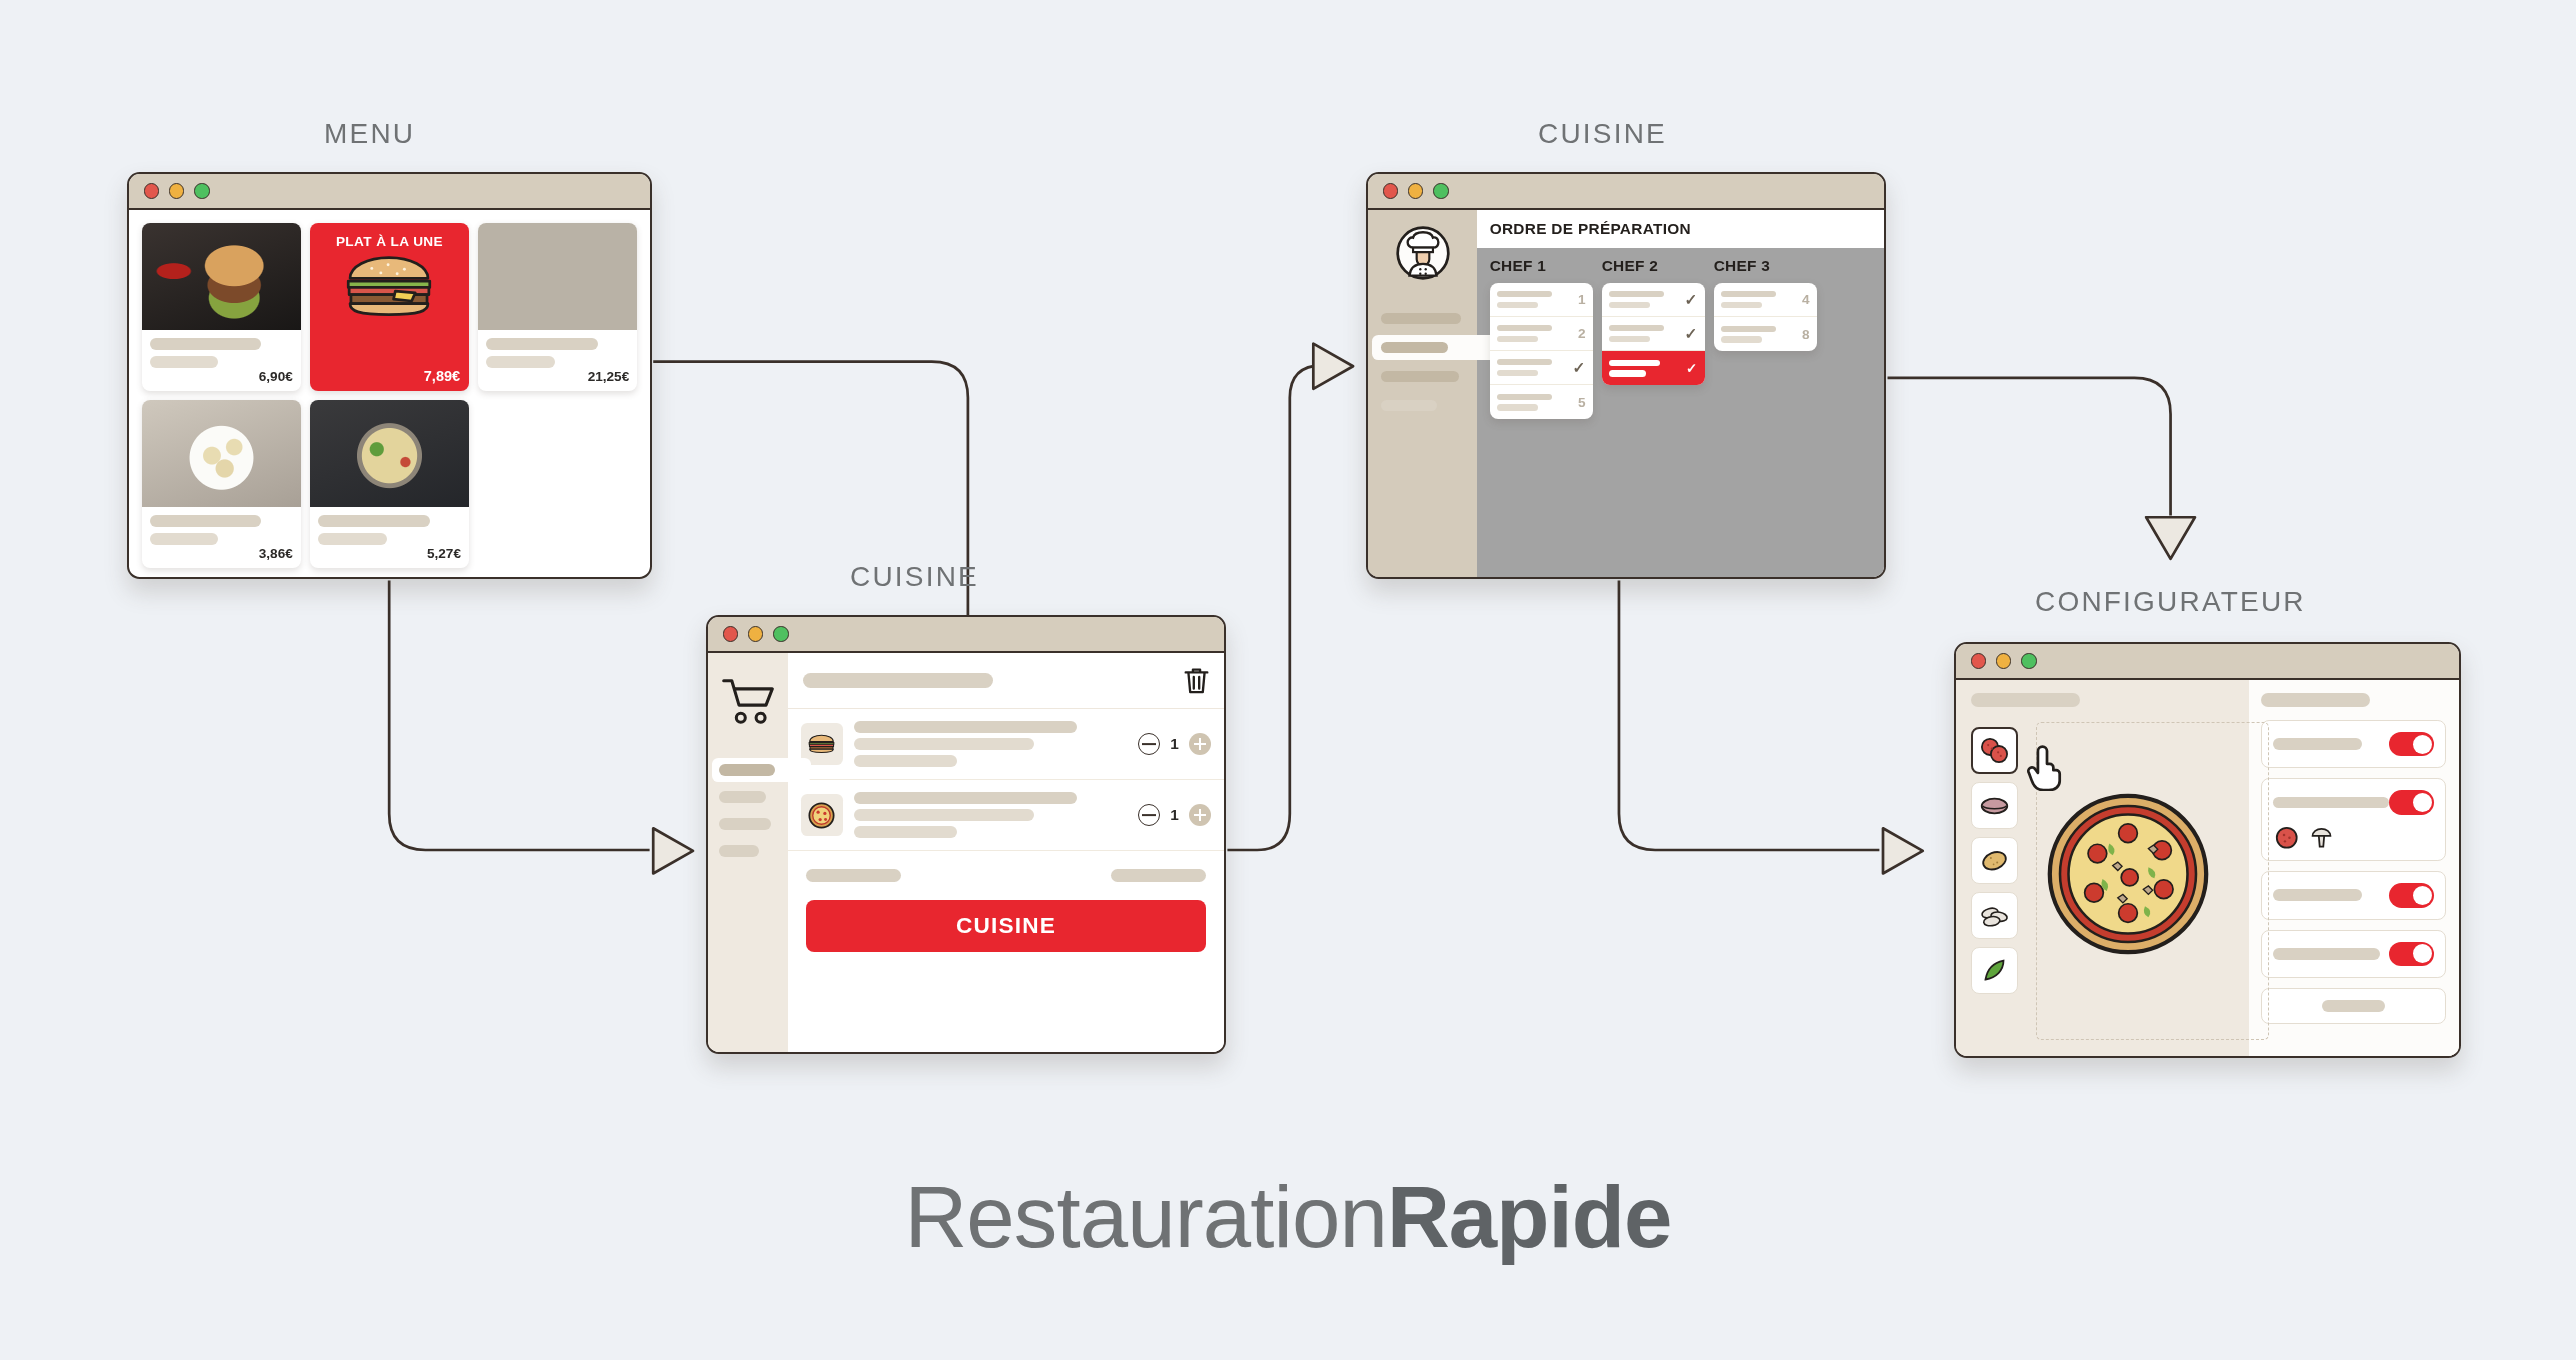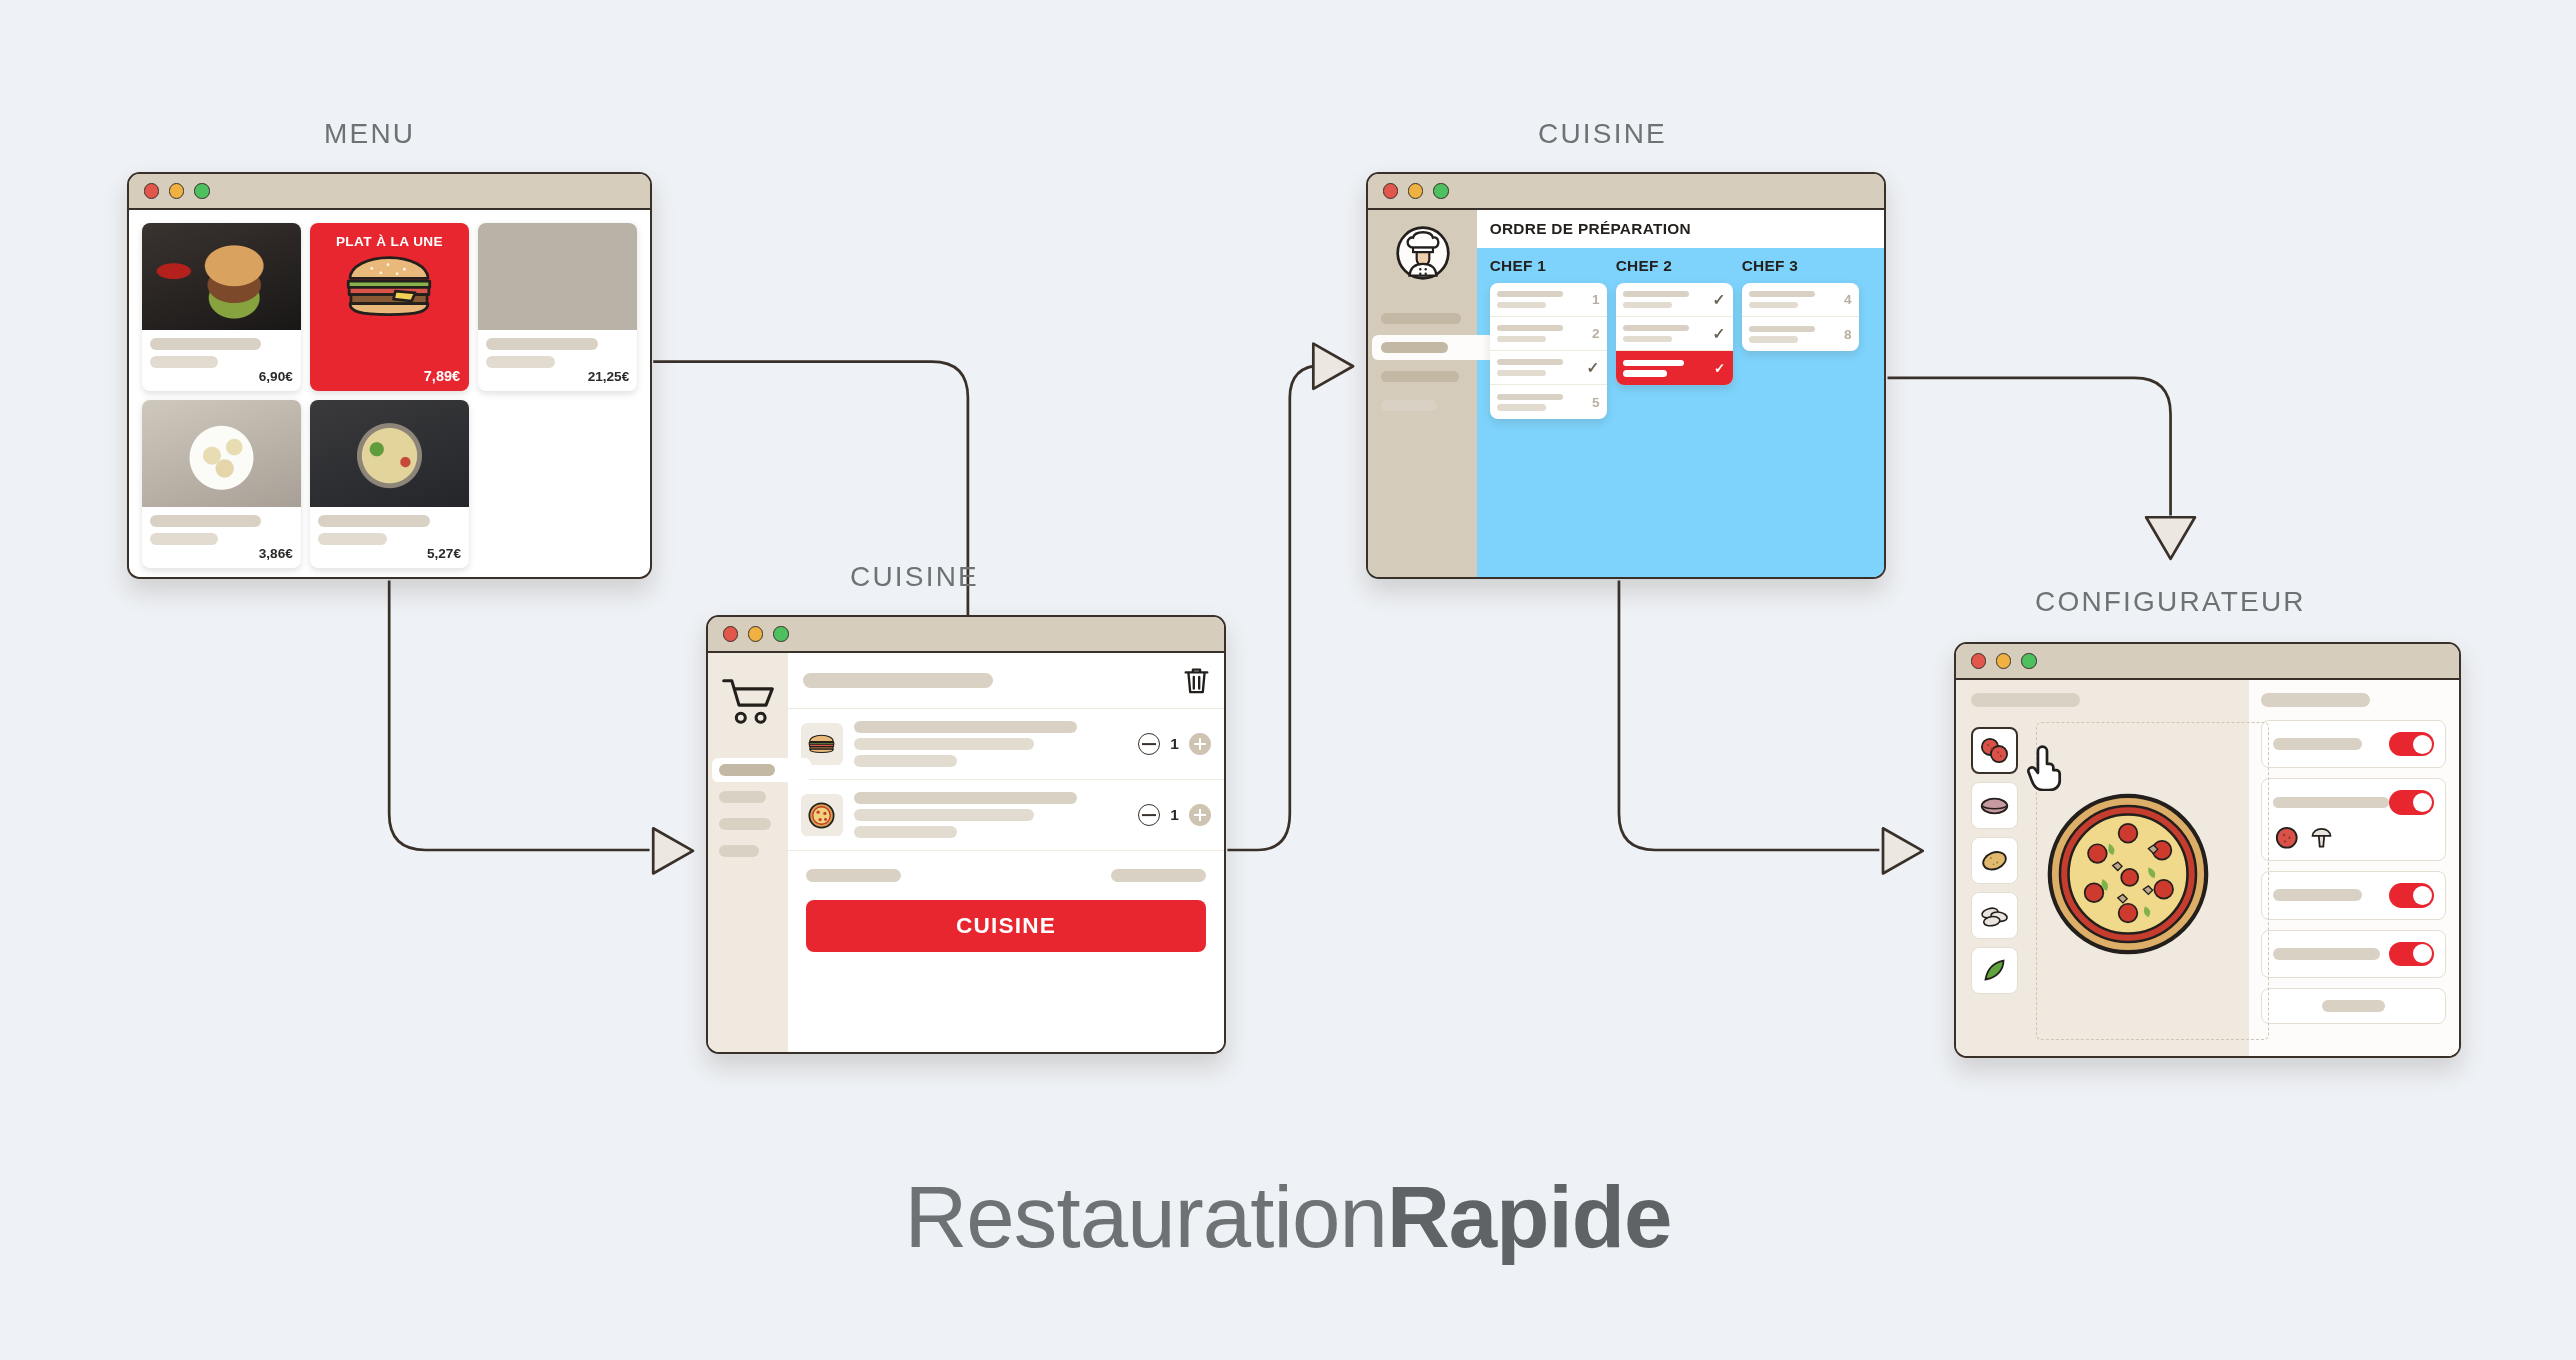--- a/index.html
+++ b/index.html
@@ -136,33 +136,33 @@
   .circ-plus::after{ top:5.4px; bottom:5.4px; left:10px; width:2.7px; }
   .cmd-total{ height:49px; display:flex; align-items:center; justify-content:space-between; padding:0 18px; }
   .cmd-cta{ padding:0 18px 16.3px; }
   .btn-valider{
     width:100%; height:52px; background:#e8262f; border:none; border-radius:8.1px;
     color:#fff; font-size:22.6px; font-weight:700; letter-spacing:1.2px; cursor:pointer;
   }
 
   
   #win-cuisine{ left:1366px; top:172px; width:520px; height:407px; }
-  .cui-body{ display:flex; height:calc(100% - 36px); background:#7dd3fc; }
+  .cui-body{ display:flex; height:calc(100% - 36px); background:#a3a3a3; }
   .cui-side{ width:109px; background:#d4cbbb; padding-top:14.5px; position:relative; }
   .avatarwrap{ display:flex; justify-content:center; margin-bottom:23.5px; }
   .cui-side .row{ height:29px; display:flex; align-items:center; padding-left:12.7px; position:relative; }
   .cui-side .row.active::before{
     content:""; position:absolute; left:3.6px; top:1.8px; width:127px; height:25px; background:#fdfcfa; border-radius:6.3px;
   }
   .cui-side .bar{ position:relative; z-index:1; }
   .cui-main{ flex:1; position:relative; }
   .cui-hdr{ height:38px; background:#fff; display:flex; align-items:center; padding:0 12.7px; }
   .cui-hdr span{ font-size:15.4px; font-weight:800; color:#231f1c; letter-spacing:0.3px; }
   .cui-cols{ display:flex; gap:9px; padding:9px 0 0 12.7px; }
-  .col{ width:117px; }
+  .col{ width:103px; }
   .colhdr{ font-size:15.4px; font-weight:800; color:#231f1c; margin-bottom:8.1px; letter-spacing:0.3px; }
   .stack{ background:#fff; border-radius:8.1px; box-shadow:0 3.6px 8.1px rgba(80,70,60,.16); overflow:hidden; }
   .tkt{ height:34px; padding:5.4px 7.2px; display:flex; align-items:center; border-bottom:0.9px solid #efeade; position:relative; }
   .tkt:last-child{ border-bottom:none; }
   .tkt .lines{ flex:1; display:flex; flex-direction:column; gap:4.5px; }
   .tkt .lines .bar{ height:6.3px; }
   .tkt .mark{ font-size:13.6px; color:#b9b0a2; font-weight:600; width:18px; text-align:right; }
   .tkt .mark.check{ color:#6d6355; font-size:15.4px; }
   .tkt.hot{ background:#e8262f; border-bottom:none; }
   .tkt.hot .bar{ background:#fff; }

